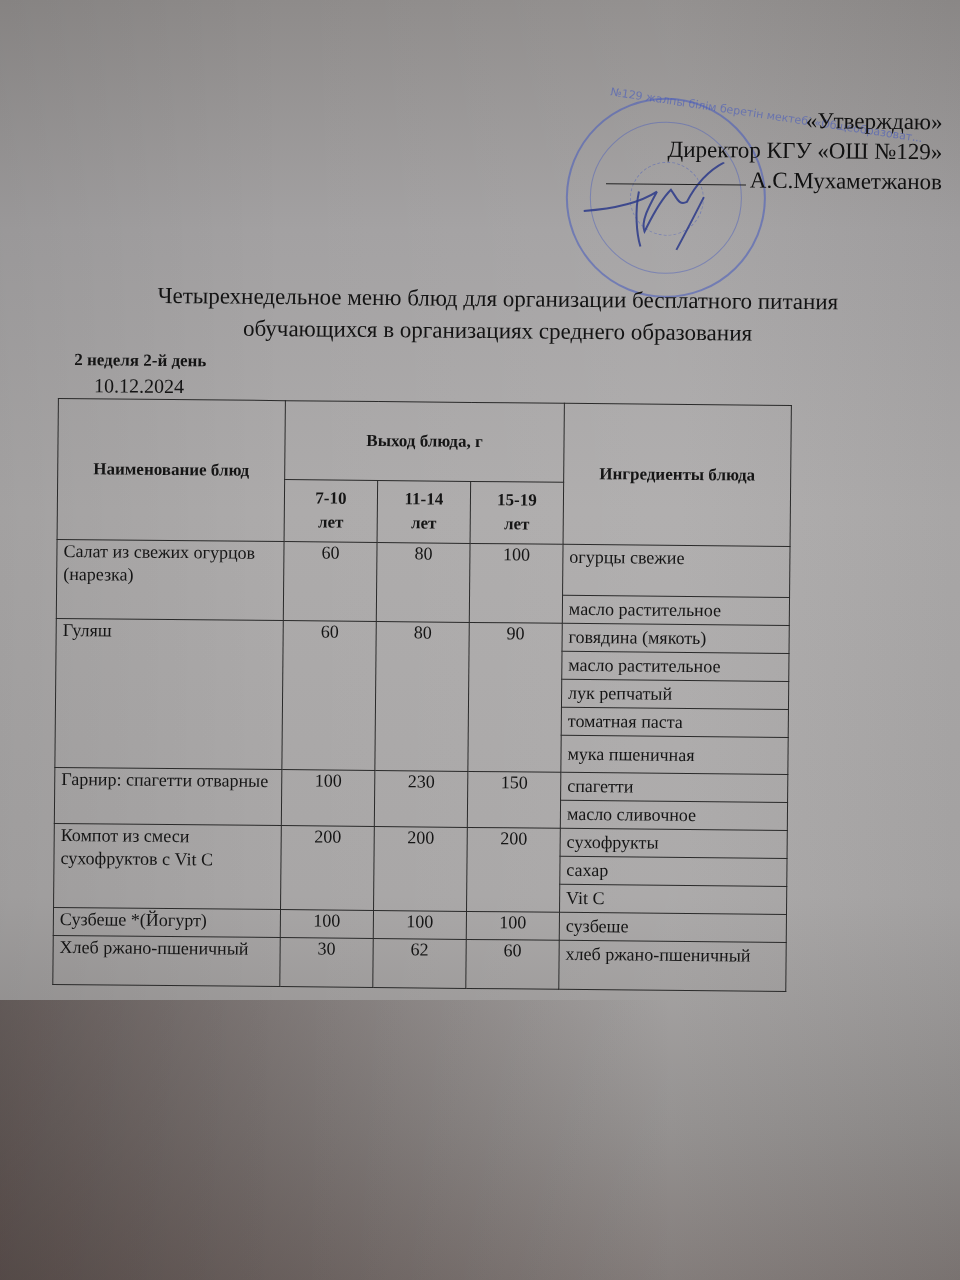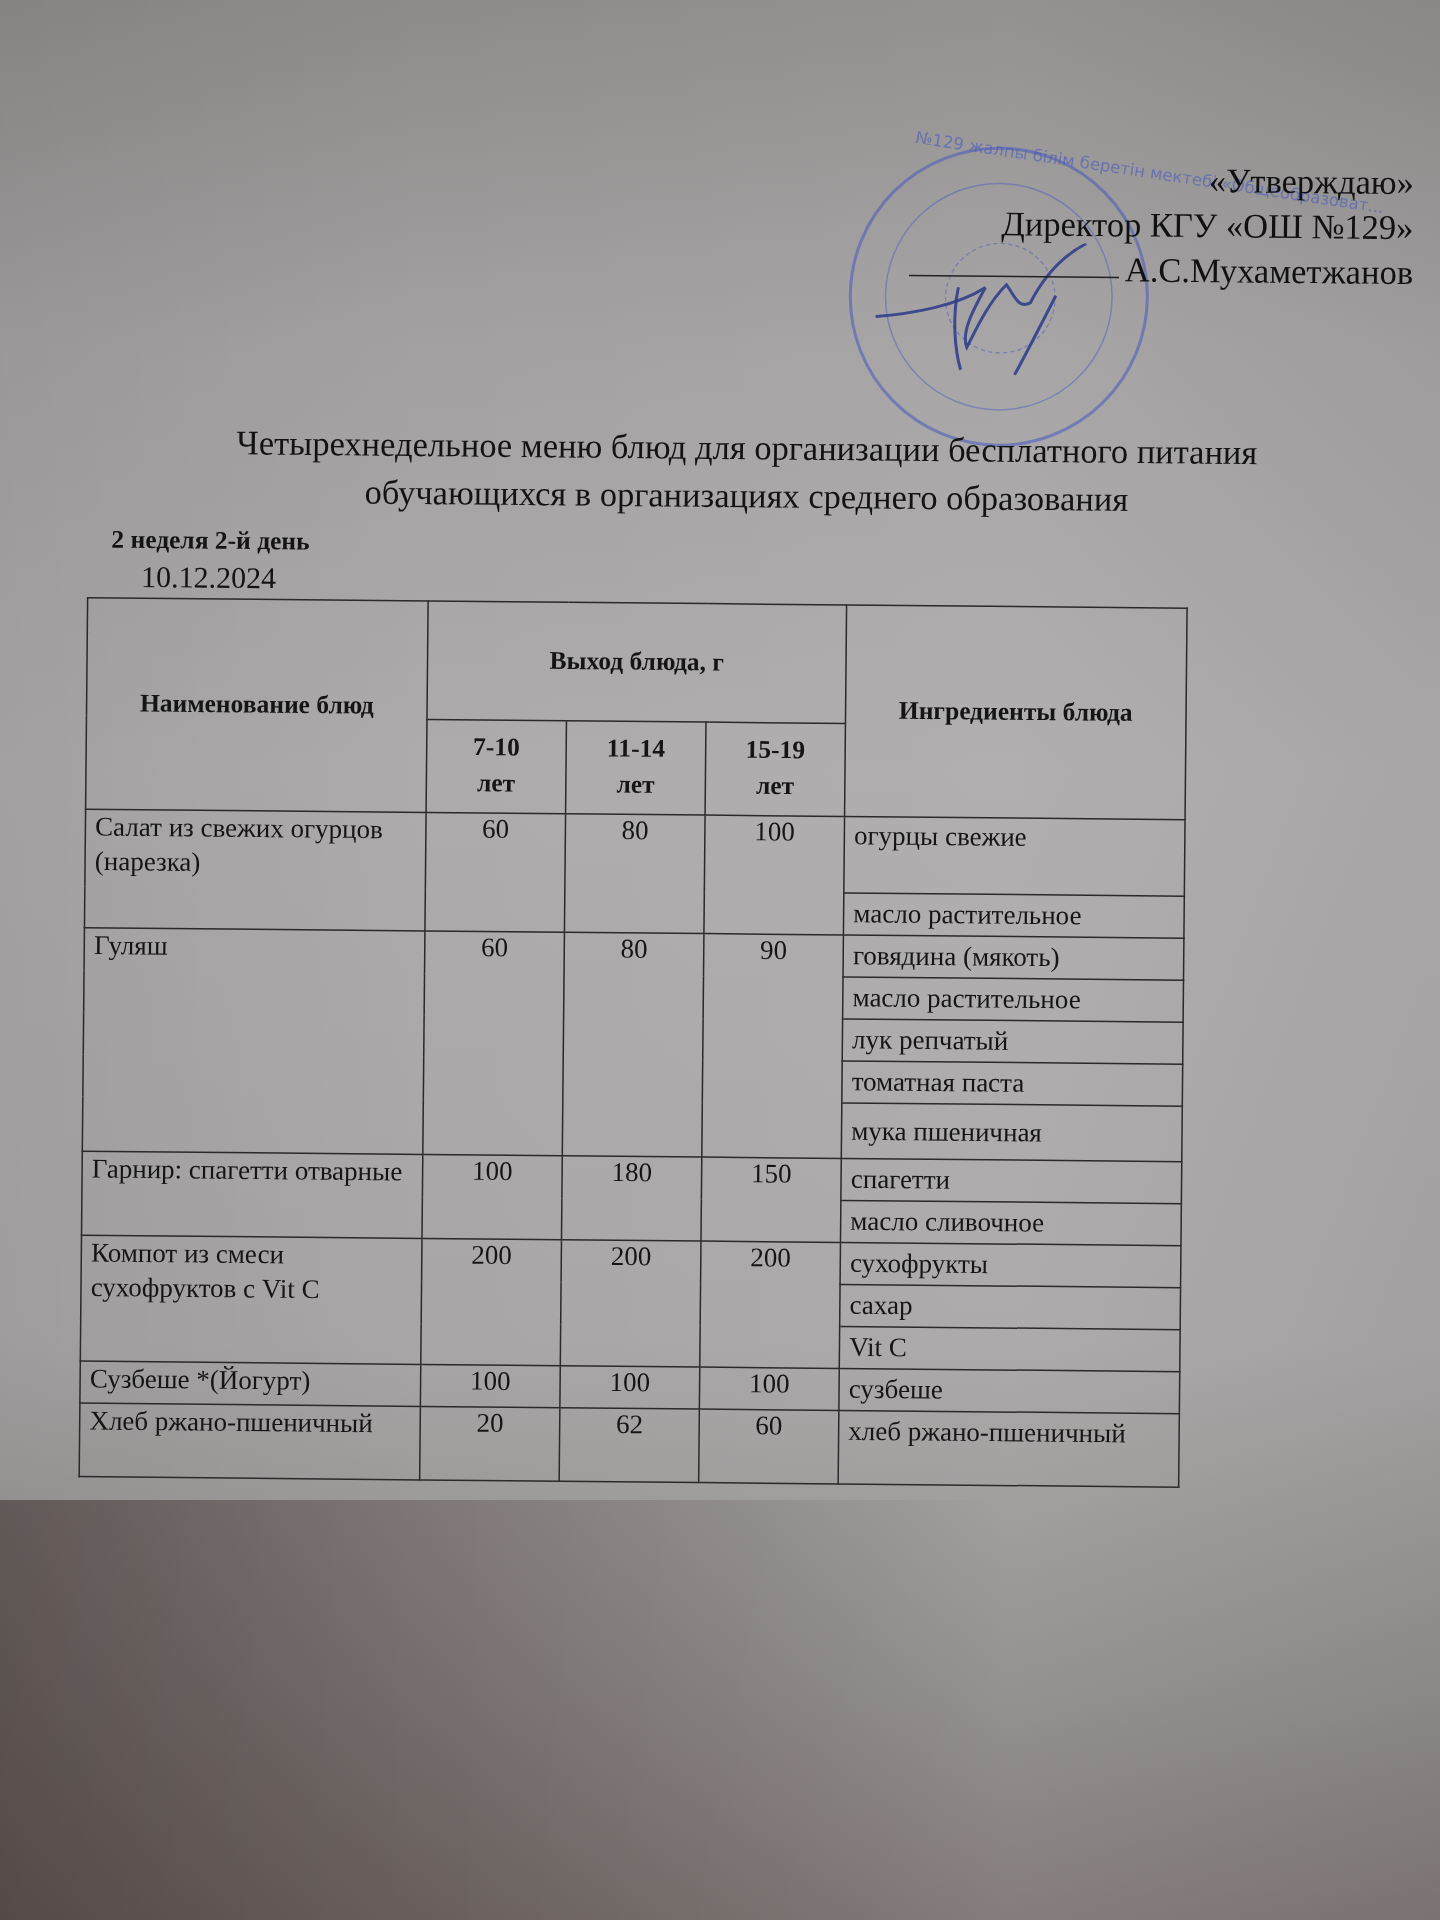--- a/index.html
+++ b/index.html
@@ -209,21 +209,21 @@
     <tr>
       <td class="ingr">томатная паста</td>
     </tr>
     <tr>
       <td class="ingr" style="height:30px; line-height:36px;">мука пшеничная</td>
     </tr>
 
     <tr>
       <td class="dish" rowspan="2">Гарнир: спагетти отварные</td>
       <td class="num" rowspan="2">100</td>
-      <td class="num" rowspan="2">180</td>
+      <td class="num" rowspan="2">230</td>
       <td class="num" rowspan="2">150</td>
       <td class="ingr">спагетти</td>
     </tr>
     <tr>
       <td class="ingr">масло сливочное</td>
     </tr>
 
     <tr>
       <td class="dish" rowspan="3">Компот из смеси сухофруктов с Vit C</td>
       <td class="num" rowspan="3">200</td>
@@ -241,20 +241,20 @@
     <tr>
       <td class="dish" style="white-space:nowrap;">Сузбеше *(Йогурт)</td>
       <td class="num">100</td>
       <td class="num">100</td>
       <td class="num">100</td>
       <td class="ingr">сузбеше</td>
     </tr>
 
     <tr>
       <td class="dish" style="width:140px; height:48px;">Хлеб ржано-пшеничный</td>
-      <td class="num bottom">20</td>
+      <td class="num bottom">30</td>
       <td class="num bottom">62</td>
       <td class="num bottom">60</td>
       <td class="ingr bottom">хлеб ржано-пшеничный</td>
     </tr>
   </tbody>
     </table>
 </div>
 
 </body></html>

